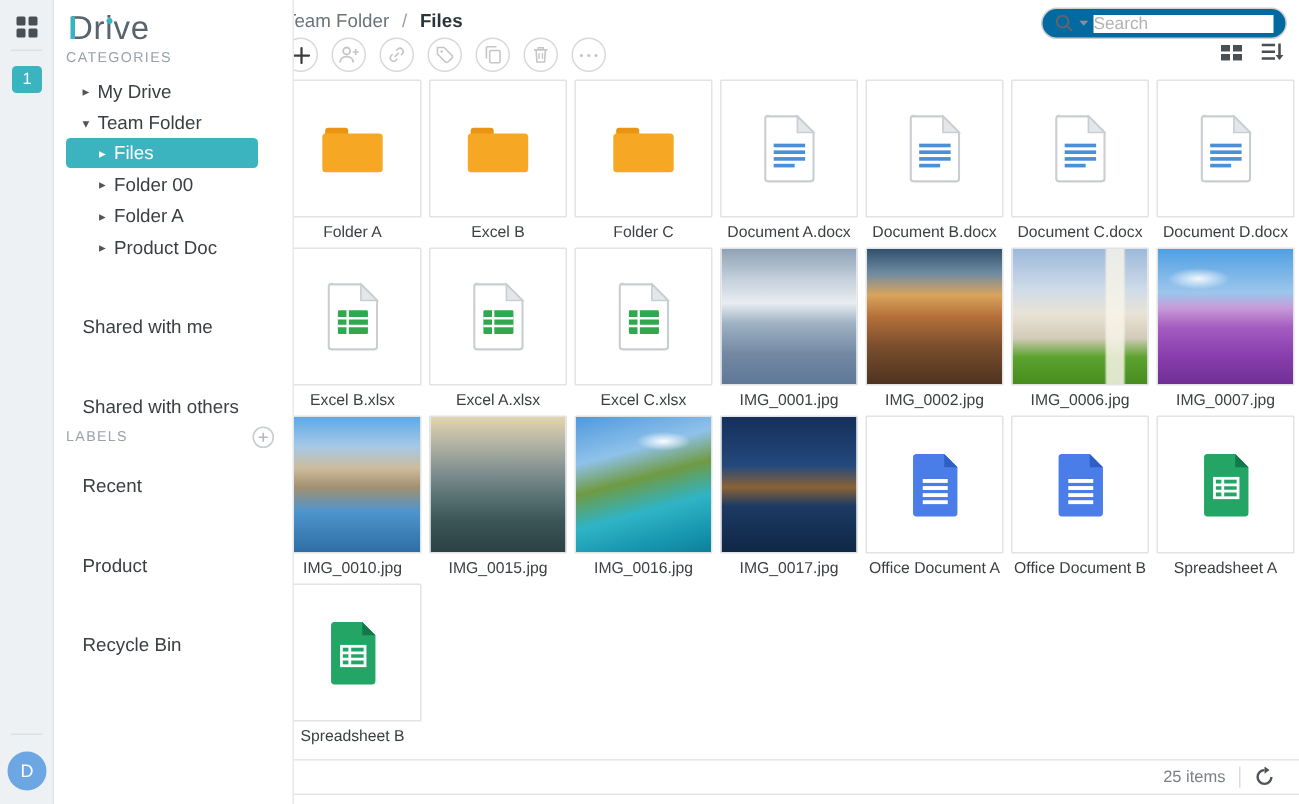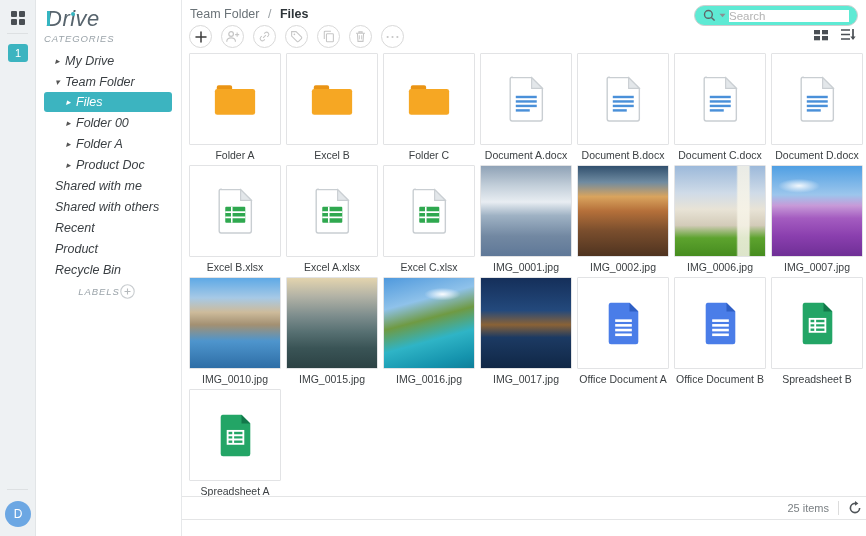--- a/index.html
+++ b/index.html
@@ -11,50 +11,50 @@
   .rail-apps { position:absolute; left:9px; top:9px; width:18px; height:18px; cursor:pointer; }
   .rail-div { position:absolute; left:7px; right:7px; border-top:1px solid #dde0e2; }
   .rail-div.top { top:33px; }
   .rail-div.bot { top:489px; }
   .badge { position:absolute; left:8px; top:44px; width:20px; height:18px; background:#3cb4c0; border-radius:3px;
            color:#fff; font-size:11px; display:flex; align-items:center; justify-content:center; cursor:pointer; }
   .avatar { position:absolute; left:5px; top:501px; width:26px; height:26px; border-radius:50%; background:#6ca7e3;
             color:#fff; font-size:12px; display:flex; align-items:center; justify-content:center; cursor:pointer; }
 
   
-  .sidebar { position:absolute; left:36px; top:0; width:146px; height:536px; background:#fff; border-right:1px solid #e6e8ea; z-index:2;font-style:italic; }
+  .sidebar { position:absolute; left:36px; top:0; width:160px; height:536px; background:#fff; border-right:1px solid #e6e8ea; z-index:2; }
   .logo { position:absolute; left:10px; top:6px; font-size:22px; color:#57646d; letter-spacing:.5px; }
   .logo-stem { position:absolute; left:1px; top:5px; width:3px; height:15px; background:#35b5c1; }
   .logo-idot { position:absolute; left:24.5px; top:5.5px; width:4px; height:4px; border-radius:50%; background:#35b5c1; }
   .cat-label { position:absolute; left:8px; top:33px; font-size:9.5px; letter-spacing:.9px; color:#9aa3a9; }
   .s-nav { position:absolute; left:0; top:50px; width:145px; }
   .s-item { position:relative; height:21px; display:flex; align-items:center; font-size:12.5px; color:#3a3f43; cursor:pointer; }
   .s-item .arr { font-size:9px; color:#555; width:10px; display:inline-block; }
   .s-item.lv1 { padding-left:19px; }
   .s-item.lv2 { padding-left:30px; }
-  .s-item.lv0 { padding-left:19px; }
+  .s-item.lv0 { padding-left:19px;margin-top:32px; }
   .s-item.sel { background:#3cb4c0; color:#fff; margin:0 9px 0 8px; padding-left:22px; border-radius:3px; height:20px; }
   .s-item.sel .arr { color:#fff; }
-  .labels-row { position:absolute; left:8px; right:12px; top:284px; display:flex; align-items:center; justify-content:center; }
+  .labels-row { position:absolute; left:8px; right:12px; top:284px; display:flex; align-items:center; justify-content:space-between; }
   .labels-text { font-size:9.5px; letter-spacing:.9px; color:#9aa3a9; }
   .labels-add { width:15px; height:15px; cursor:pointer; }
 
   
   .main { position:absolute; left:182px; top:0; right:0; bottom:0; background:#fff;text-decoration:underline; }
   .breadcrumb { position:absolute; left:8px; top:7px; font-size:12.5px; }
   .bc-parent { color:#6b7378; cursor:pointer; }
   .bc-sep { color:#9aa0a4; margin:0 5px; }
   .bc-current { color:#2d3438; font-weight:bold; }
 
   .toolbar { position:absolute; left:7px; top:25px; display:flex; gap:9px; }
   .tb { width:23px; height:23px; border:1px solid #d9d9d9; border-radius:50%; background:#fff; display:flex;
         align-items:center; justify-content:center; cursor:pointer; padding:0; }
 
   .search { position:absolute; right:8px; top:5px; width:164px; height:21px; border:1px solid #cfcfcf; border-radius:11px;
-            display:flex; align-items:center; padding:0 8px; gap:3px; background:#5eead4; }
+            display:flex; align-items:center; padding:0 8px; gap:3px; background:#0369a1; }
   .search input { border:none; outline:none; flex:1; font-size:11.5px; min-width:0; font-family:"Liberation Sans",sans-serif; color:#444; }
   .search input::placeholder { color:#b3b3b3; }
 
   .view-ctl { position:absolute; right:10px; top:28px; display:flex; gap:13px; align-items:center; }
   .view-btn { cursor:pointer; display:flex; }
 
   
   .grid { position:absolute; left:7px; top:53px; display:grid; grid-template-columns:repeat(7,92px);
           grid-auto-rows:112px; column-gap:5px; }
   .cell { width:92px; }
@@ -71,22 +71,22 @@
                      linear-gradient(180deg,#9cb9da 0%,#cfdbe8 30%,#e8e3d6 48%,#d3cbb9 66%,#5da32e 80%,#468c1f 100%); }
   .lavender-field { background:radial-gradient(ellipse 30px 10px at 30% 22%,rgba(255,255,255,.9),rgba(255,255,255,0) 70%),
                     linear-gradient(180deg,#4f9fe3 0%,#9cc6ec 32%,#c79ad8 44%,#a45cc0 58%,#8a3fae 78%,#6f2f96 100%); }
   .amalfi-coast { background:linear-gradient(180deg,#5ea9e6 0%,#a6c9e6 22%,#cdbb9b 38%,#a39072 52%,#4e95cd 70%,#2e6ea6 100%); }
   .mountain-lake-dock { background:linear-gradient(180deg,#e3d4ae 0%,#b3b3a6 20%,#7d8d8d 42%,#577072 60%,#3a5456 78%,#2c4244 100%); }
   .coast-cliffs-turquoise { background:radial-gradient(ellipse 26px 9px at 65% 18%,rgba(255,255,255,.95),rgba(255,255,255,0) 70%),
                             linear-gradient(165deg,#4f99dd 0%,#8fc2ea 28%,#6f9a43 46%,#2fb4c6 66%,#1593ad 88%,#0f7f9a 100%); }
   .night-harbor { background:linear-gradient(180deg,#152f5a 0%,#23497c 36%,#8a6236 52%,#1c3a63 66%,#102746 100%); }
 
   
-  .footer { position:absolute; left:0; right:0; bottom:16px; height:24px; border-top:1px solid #e4e5e6; border-bottom:1px solid #e4e5e6;
-            display:flex; align-items:center; justify-content:flex-end; padding-right:4px; }
+  .footer { position:absolute; left:0; right:0; bottom:6px; height:24px; border-top:1px solid #e4e5e6; border-bottom:1px solid #e4e5e6;
+            display:flex; align-items:center; justify-content:flex-end; padding-right:16px; }
   .items-count { font-size:11px; color:#7b8084; }
   .foot-div { width:1px; height:14px; background:#dcdcdc; margin:0 9px; }
   .refresh { cursor:pointer; display:flex; }
 </style>
 </head>
 <body>
 
 <div class="rail">
   <span class="rail-apps">
     <svg width="18" height="18" viewBox="0 0 18 18">
@@ -504,36 +504,36 @@
             <svg width="37" height="45" viewBox="0 0 40 48">
               <path d="M6 1.5h20.5L36 11v33a2.5 2.5 0 0 1-2.5 2.5h-27A2.5 2.5 0 0 1 4 44V4a2.5 2.5 0 0 1 2-2.5z" fill="#23A566"></path>
               <path d="M26.5 1.5L36 11h-9.5z" fill="#12784a"></path>
               <g stroke="#fff" stroke-width="2">
                 <rect x="11.5" y="19" width="17" height="14" fill="none"></rect>
                 <path d="M11.5 23.7h17M11.5 28.3h17M17.5 19v14"></path>
               </g>
             </svg>
           </span>
         </div>
-        <div class="f-label">Spreadsheet B</div>
+        <div class="f-label">Spreadsheet A</div>
       </div>
       <div class="cell">
         <div class="card">
           <span style="display: flex;">
             <svg width="37" height="45" viewBox="0 0 40 48">
               <path d="M6 1.5h20.5L36 11v33a2.5 2.5 0 0 1-2.5 2.5h-27A2.5 2.5 0 0 1 4 44V4a2.5 2.5 0 0 1 2-2.5z" fill="#23A566"></path>
               <path d="M26.5 1.5L36 11h-9.5z" fill="#12784a"></path>
               <g stroke="#fff" stroke-width="2">
                 <rect x="11.5" y="19" width="17" height="14" fill="none"></rect>
                 <path d="M11.5 23.7h17M11.5 28.3h17M17.5 19v14"></path>
               </g>
             </svg>
           </span>
         </div>
-        <div class="f-label">Spreadsheet A</div>
+        <div class="f-label">Spreadsheet B</div>
       </div>
     </div>
 
   <div class="footer">
     <span class="items-count">25 items</span>
     <span class="foot-div"></span>
     <span class="refresh">
       <svg width="14" height="14" viewBox="0 0 14 14">
           <path d="M11.6 7A4.6 4.6 0 1 1 7 2.4" fill="none" stroke="#4f5458" stroke-width="1.6"></path>
           <path d="M7 0L10.4 2.4L7 4.8z" fill="#4f5458"></path>

